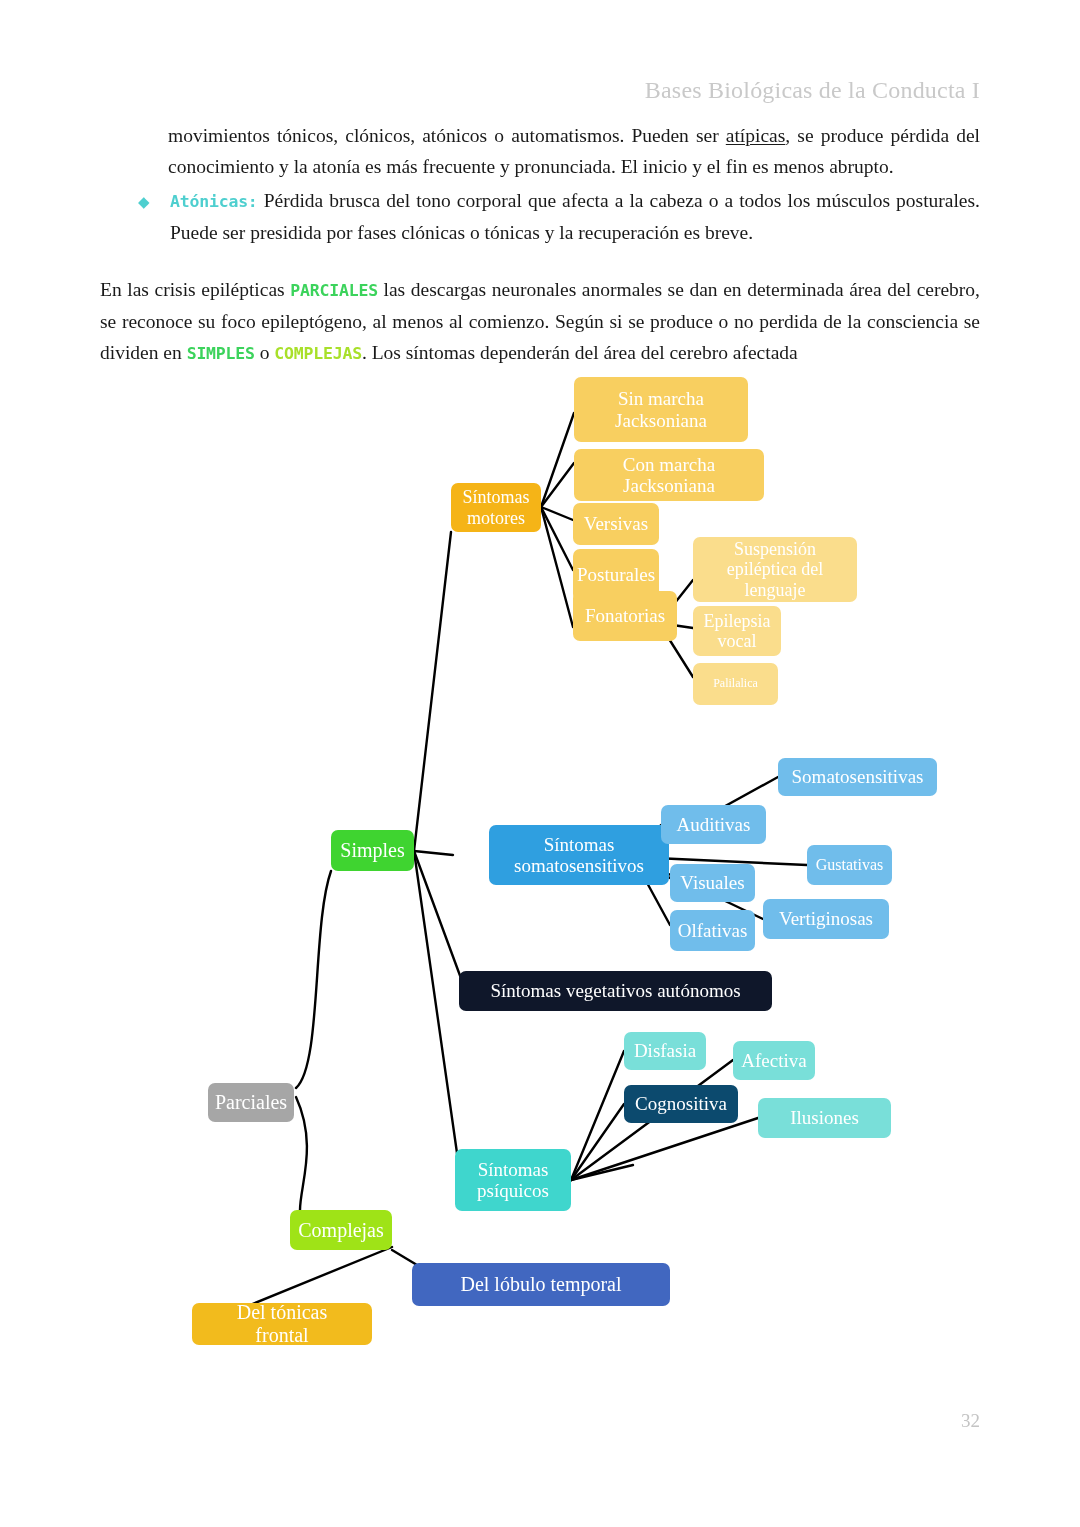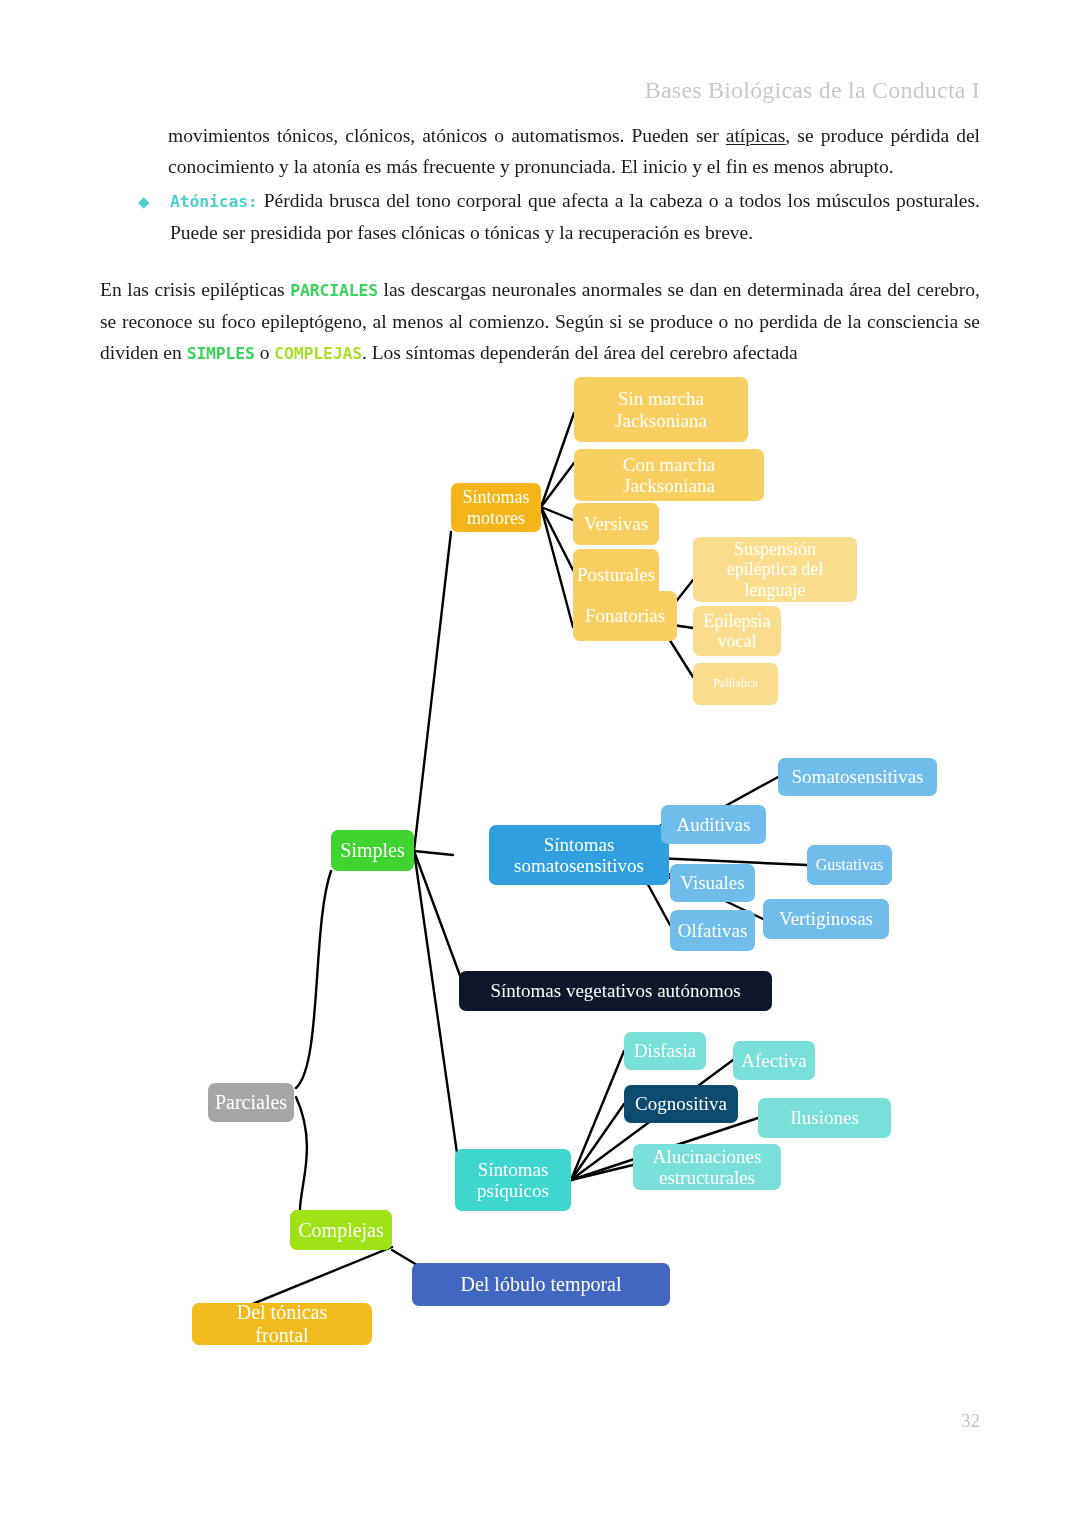--- a/index.html
+++ b/index.html
@@ -188,18 +188,17 @@
     <div class="node" style="left: 807px; top: 480px; width: 85px; height: 40px; background: rgb(112, 189, 235); font-size: 16px;">Gustativas</div>
     <div class="node" style="left: 670px; top: 499px; width: 85px; height: 38px; background: rgb(112, 189, 235); font-size: 19px;">Visuales</div>
     <div class="node" style="left: 763px; top: 534px; width: 126px; height: 40px; background: rgb(112, 189, 235); font-size: 19px;">Vertiginosas</div>
     <div class="node" style="left: 670px; top: 545px; width: 85px; height: 41px; background: rgb(112, 189, 235); font-size: 19px;">Olfativas</div>
     <div class="node" style="left: 459px; top: 606px; width: 313px; height: 40px; background: #0f172a; font-size: 19px;">Síntomas vegetativos autónomos</div>
     <div class="node" style="left: 455px; top: 784px; width: 116px; height: 62px; background: rgb(63, 214, 205); font-size: 19px;">Síntomas psíquicos</div>
     <div class="node" style="left: 624px; top: 667px; width: 82px; height: 38px; background: rgb(121, 223, 217); font-size: 19px;">Disfasia</div>
     <div class="node" style="left: 733px; top: 676px; width: 82px; height: 39px; background: rgb(121, 223, 217); font-size: 19px;">Afectiva</div>
     <div class="node" style="left: 624px; top: 720px; width: 114px; height: 38px; background: #0c4a6e; font-size: 19px;">Cognositiva</div>
     <div class="node" style="left: 758px; top: 733px; width: 133px; height: 40px; background: rgb(121, 223, 217); font-size: 19px;">Ilusiones</div>
-    <div class="node" style="left: 633px; top: 779px; width: 148px; height: 46px; background: rgb(121, 223, 217); font-size: 19px;">Alucinaciones estructurales</div>
     <div class="node" style="left: 412px; top: 898px; width: 258px; height: 43px; background: rgb(65, 103, 192); font-size: 20px;">Del lóbulo temporal</div>
     <div class="node" style="left: 192px; top: 938px; width: 180px; height: 42px; background: rgb(242, 187, 29); font-size: 20px;">Del tónicas frontal</div>
   </div>
 
 <div class="page-number">32</div>
 
 </body></html>

